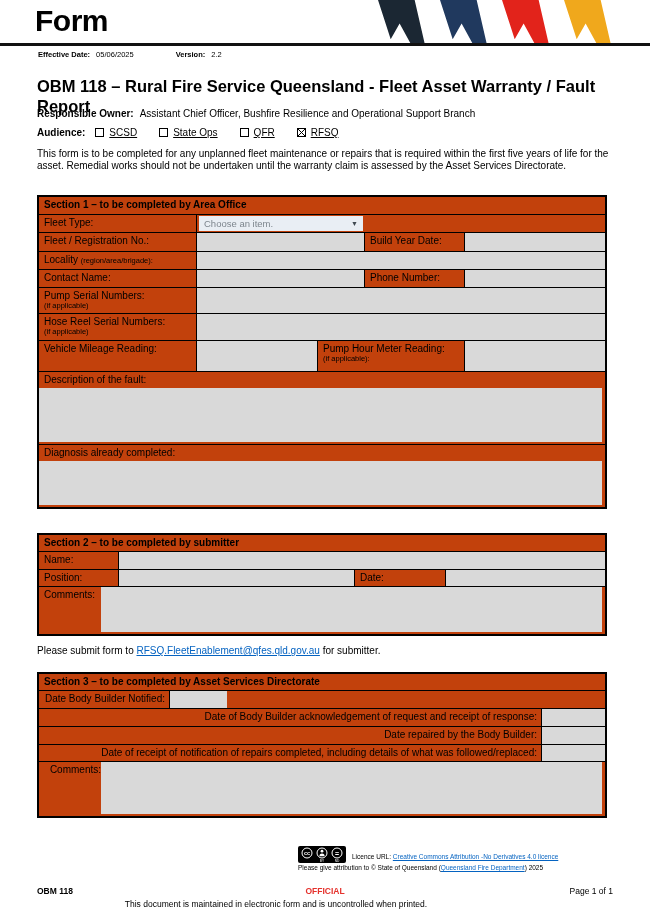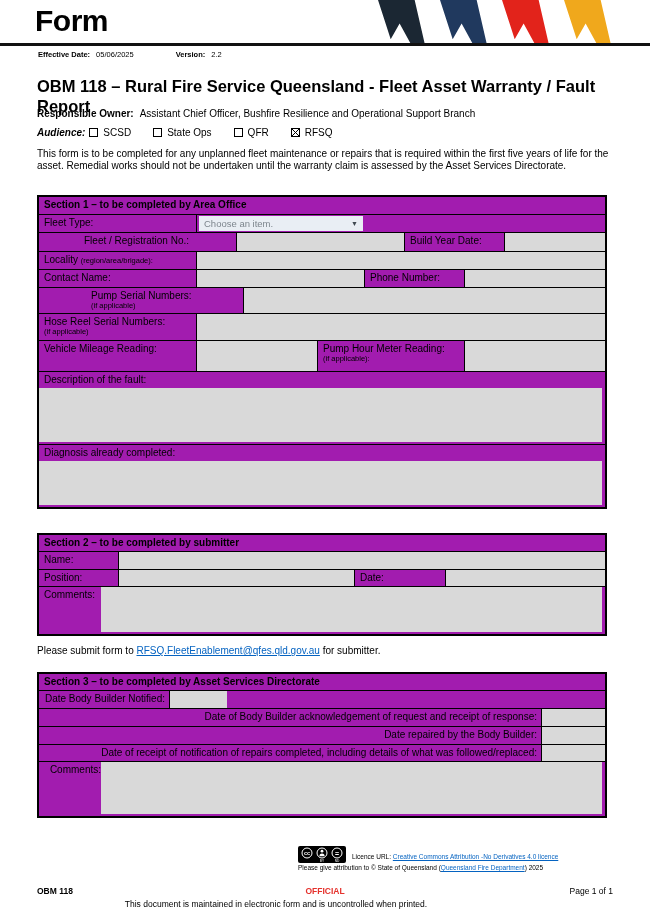--- a/index.html
+++ b/index.html
@@ -21,31 +21,31 @@
   .chev4 { left:564px; background:#f0a81c; }
 
   .meta-line { position:absolute; left:38px; top:50px; font-size:7.5px; }
   .meta-line .v { margin-left:6px; }
   .meta-line .gap { margin-left:42px;text-align:right; }
 
   .doc-title { position:absolute; left:37px; top:76px; width:582px; font-size:16.5px; font-weight:bold; line-height:20px; }
   .owner-line { position:absolute; left:37px; top:108px; font-size:10px; }
   .owner-line b { margin-right:6px; }
   .aud-line { position:absolute; left:37px; top:127px; font-size:10px; display:flex; align-items:center; }
-  .aud-line b { margin-right:4px;font-style:italic; }
-  .aud-opt { display:flex; align-items:center; margin-right:22px; }
+  .aud-line b { margin-right:10px; }
+  .aud-opt { display:flex; align-items:center; margin-right:22px;text-decoration:underline; }
   .cb { display:inline-block; width:9px; height:9px; border:1.2px solid #000; position:relative; margin-right:5px; background:#fff; }
   .cb[data-checked="true"]::before { content:""; position:absolute; inset:0;
      background:
        linear-gradient(to top right, transparent 43%, #000 46%, #000 54%, transparent 57%),
        linear-gradient(to bottom right, transparent 43%, #000 46%, #000 54%, transparent 57%); }
   .intro { position:absolute; left:37px; top:148px; width:578px; font-size:10px; line-height:12.4px; }
 
   
-  .tbl { position:absolute; left:37px; width:570px; border:2px solid #000; background:#a21caf; }
+  .tbl { position:absolute; left:37px; width:570px; border:2px solid #000; background:#c2410c; }
   .row { display:flex; border-top:1px solid #000; font-size:10px; align-items:stretch; }
   .row:first-child { border-top:none; }
   .hdr { font-weight:bold; padding:2px 5px 1px 5px; min-height:17px; }
   .cell { padding:2px 4px 1px 5px; }
   .br { border-right:1px solid #000; }
   .gray { background:#d9d9d9; }
   .hint { font-size:7.5px; }
   .graypad { flex:1; background:#d9d9d9; margin:0 3px 2px 0; }
 
   
@@ -128,21 +128,21 @@
     <div class="row" style="min-height:18px;">
       <div class="cell c1 br">Fleet Type:</div>
       <div class="fleet-rest">
         <div class="dropdown">
           <span>Choose an item.</span>
           <span class="dd-arrow">▼</span>
         </div>
       </div>
     </div>
 
-    <div class="row" style="min-height:19px;padding-left:40px;">
+    <div class="row" style="min-height:19px;">
       <div class="cell c1 br">Fleet / Registration No.:</div>
       <div class="c2a gray br"></div>
       <div class="cell c3 br">Build Year Date:</div>
       <div class="c4 gray"></div>
     </div>
 
     <div class="row" style="min-height:18px;">
       <div class="cell c1 br">
         <span>Locality</span>
         <span class="hint">(region/area/brigade):</span>
@@ -150,21 +150,21 @@
       <div class="c4 gray"></div>
     </div>
 
     <div class="row" style="min-height:18px;">
       <div class="cell c1 br">Contact Name:</div>
       <div class="c2a gray br"></div>
       <div class="cell c3 br">Phone Number:</div>
       <div class="c4 gray"></div>
     </div>
 
-    <div class="row" style="min-height:26px;padding-left:47px;">
+    <div class="row" style="min-height:26px;">
       <div class="cell c1 br">
         <div>Pump Serial Numbers:</div>
         <div class="hint">(if applicable)</div>
       </div>
       <div class="c4 gray"></div>
     </div>
 
     <div class="row" style="min-height:27px;">
       <div class="cell c1 br">
         <div>Hose Reel Serial Numbers:</div>

